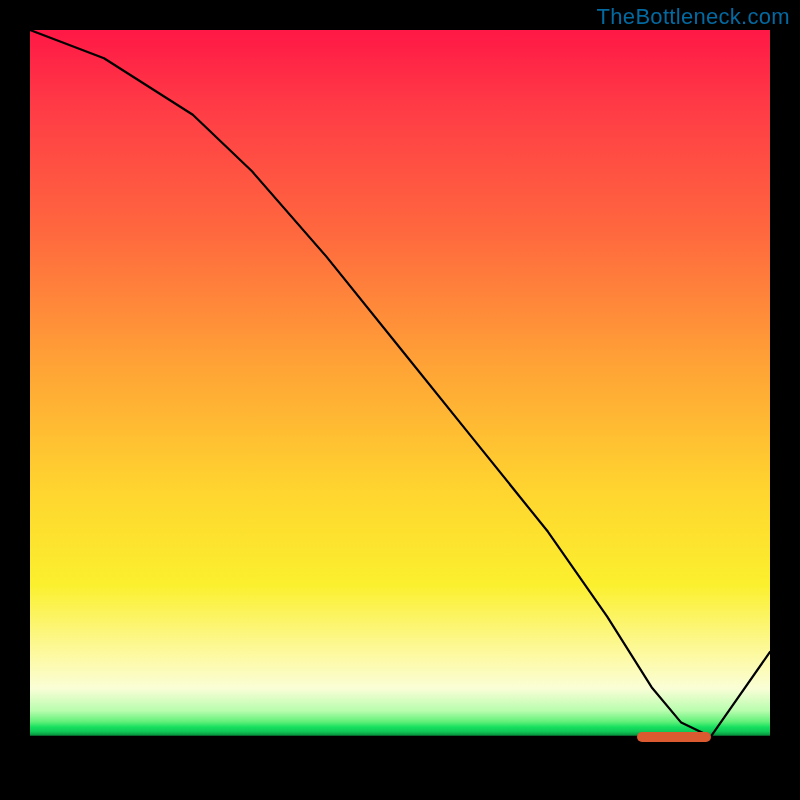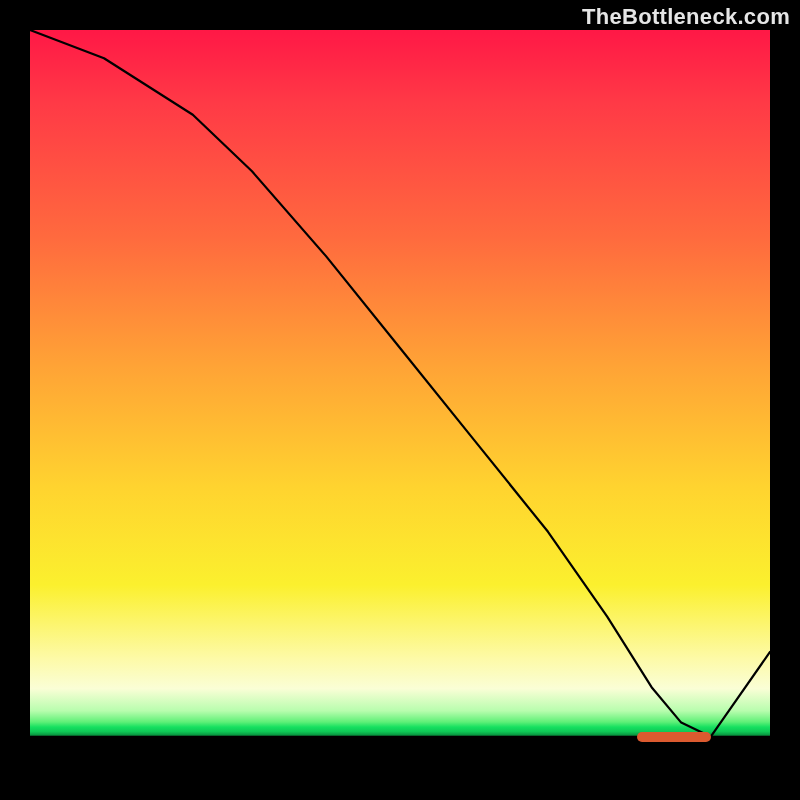--- a/index.html
+++ b/index.html
@@ -14,23 +14,23 @@
   .canvas {
     position: relative;
     width: 800px;
     height: 800px;
     background: #000;
   }
   .watermark {
     position: absolute;
     top: 4px;
     right: 10px;
-    color: #e5e5e5;
+    color: #0369a1;
     font-size: 22px;
-    font-weight: 700;
+    font-weight: 400;
     letter-spacing: 0.3px;
     z-index: 50;
     margin-left: 36px;
   }
   .plot-frame {
     
     position: absolute;
     left: 30px;
     top: 30px;
     width: 740px;

